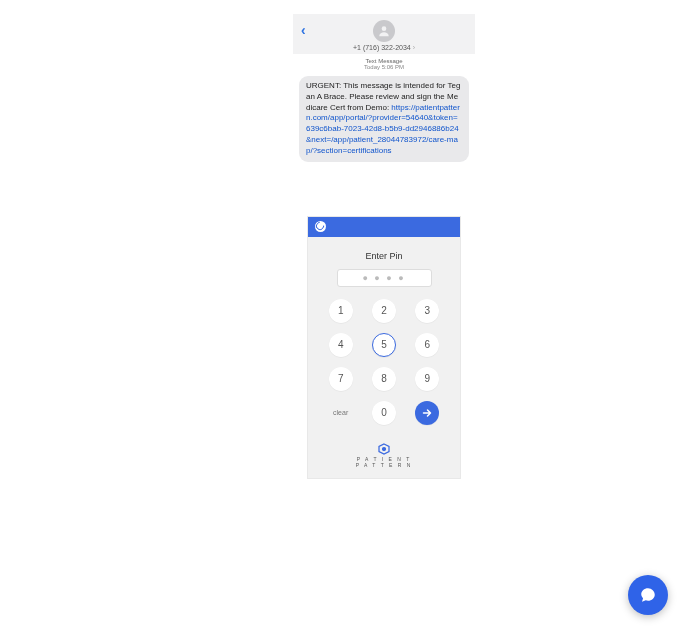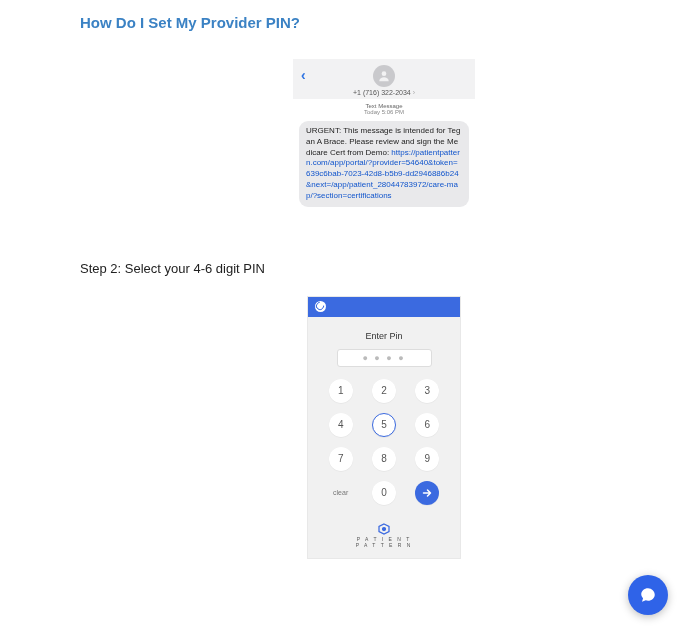--- a/index.html
+++ b/index.html
@@ -164,21 +164,20 @@
     background: #2f63e8;
     display: flex; align-items: center; justify-content: center;
     box-shadow: 0 2px 8px rgba(0,0,0,0.25);
   }
   .chat-fab svg { width: 18px; height: 18px; fill: #fff; }
 </style>
 </head>
 <body>
 
 <div class="content">
-  <h2 class="title">How Do I Set My Provider PIN?</h2>
 
 
   <div class="sms">
     <div class="sms-header">
       <span class="back-chevron">‹</span>
       <div class="avatar">
         <svg viewBox="0 0 24 24">
             <circle cx="12" cy="8" r="4"></circle>
             <path d="M4 20c0-4 4-6 8-6s8 2 8 6v1H4z"></path>
           </svg>
@@ -189,21 +188,20 @@
       <div>Text Message</div>
       <div>Today 5:06 PM</div>
     </div>
     <div class="bubble-wrap">
       <div class="bubble">
         <span>URGENT: This message is intended for Tegan A Brace. Please review and sign the Medicare Cert from Demo: </span><a>https://patientpattern.com/app/portal/?provider=54640&amp;token=639c6bab-7023-42d8-b5b9-dd2946886b24&amp;next=/app/patient_28044783972/care-map/?section=certifications</a>
       </div>
     </div>
   </div>
 
-  <p class="step-line">Step 2: Select your 4-6 digit PIN</p>
 
   <div class="pin">
     <div class="pin-top">
       <div class="pin-top-icon"></div>
     </div>
     <div class="pin-title">Enter Pin</div>
     <div class="pin-field">● ● ● ●</div>
     <div class="keypad">
       <div class="key">1</div>
       <div class="key">2</div>

